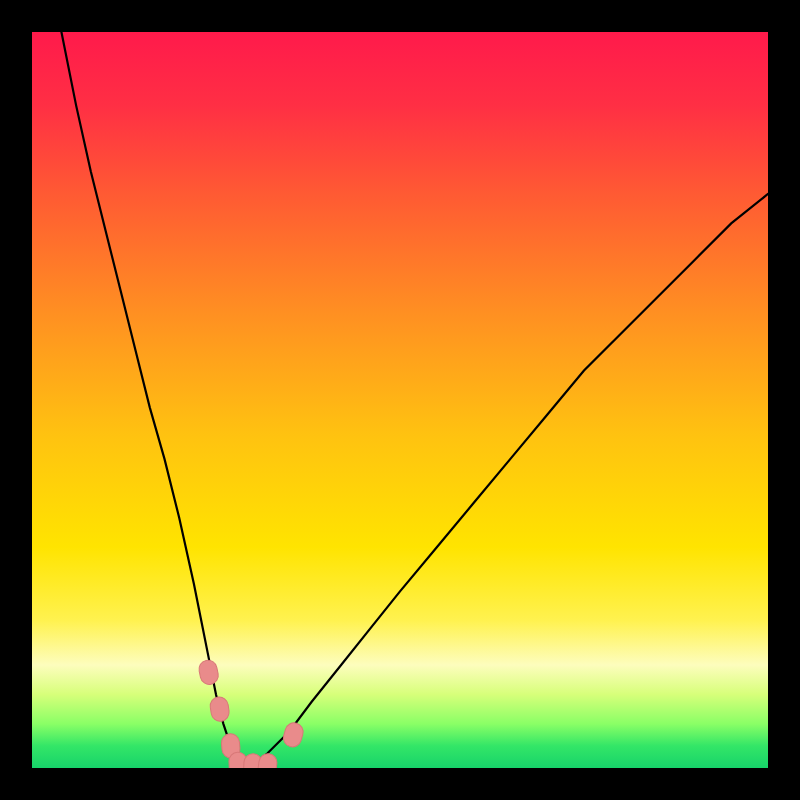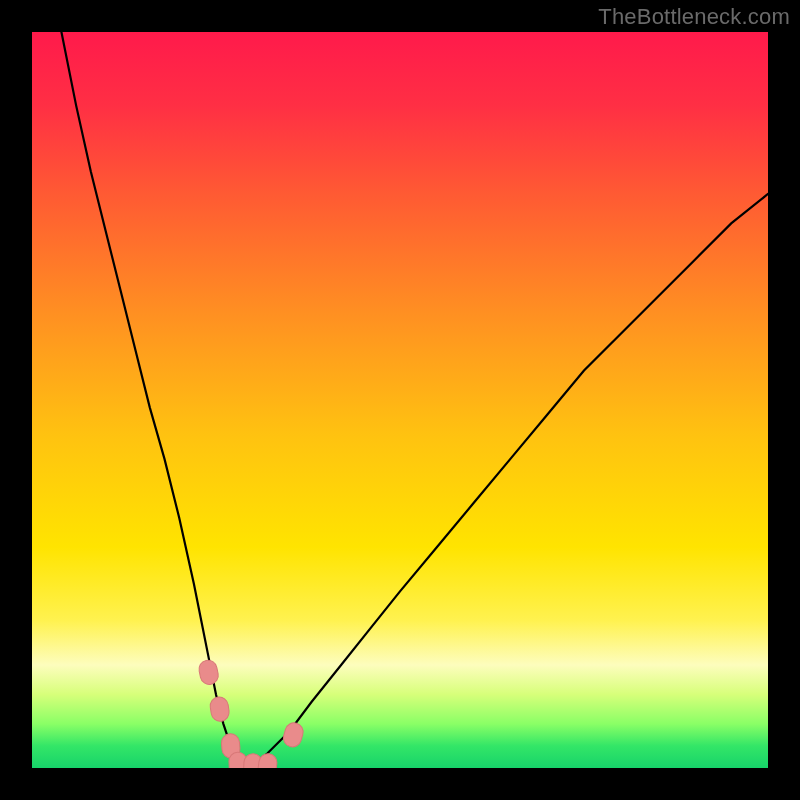--- a/index.html
+++ b/index.html
@@ -32,21 +32,20 @@
     font-family: Arial, Helvetica, sans-serif;
     font-size: 22px;
     color: #6a6a6a;
     letter-spacing: 0.2px;
   }
   svg { display: block; }
 </style>
 </head>
 <body>
 <div class="frame">
-  <div class="watermark">TheBottleneck.com</div>
   <div class="plot">
     <svg id="chart-svg" width="736" height="736" viewBox="0 0 736 736">
         <defs>
           <linearGradient id="bg-grad" x1="0" y1="0" x2="0" y2="1">
             <stop offset="0%" stop-color="#ff1a4b"></stop>
             <stop offset="10%" stop-color="#ff2f44"></stop>
             <stop offset="22%" stop-color="#ff5a33"></stop>
             <stop offset="38%" stop-color="#ff8f22"></stop>
             <stop offset="55.00000000000001%" stop-color="#ffc310"></stop>
             <stop offset="70%" stop-color="#ffe400"></stop>

